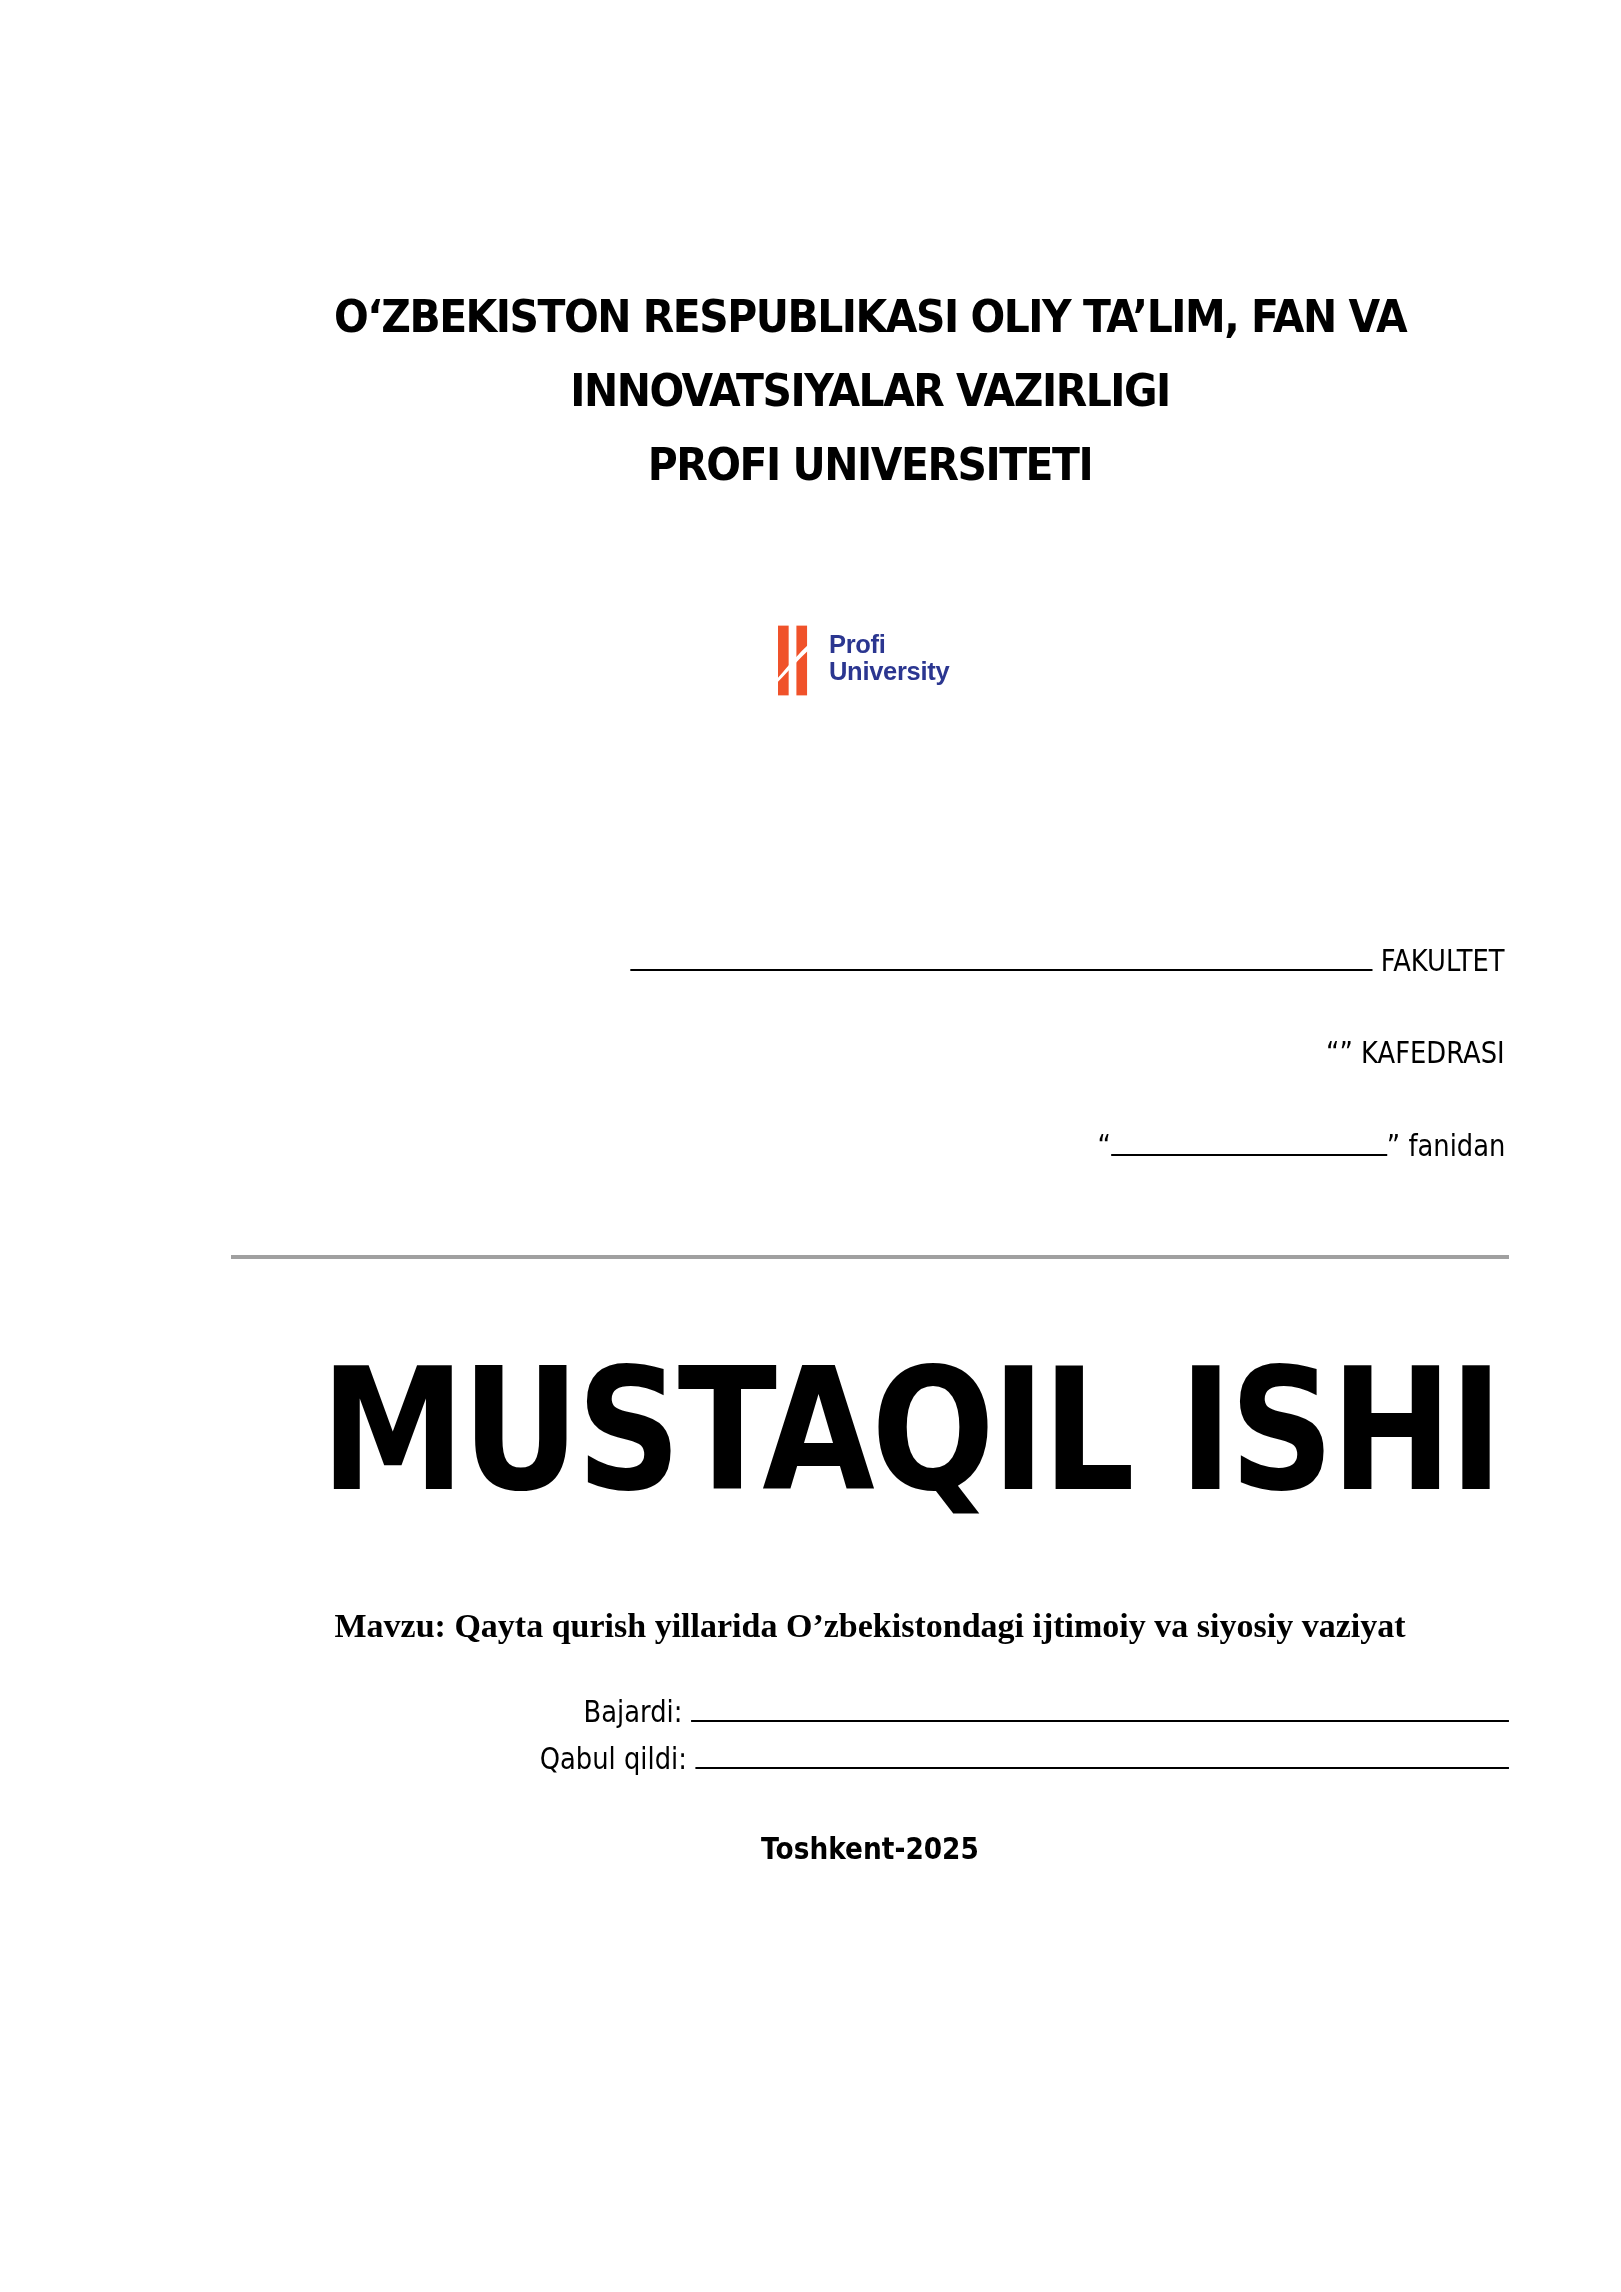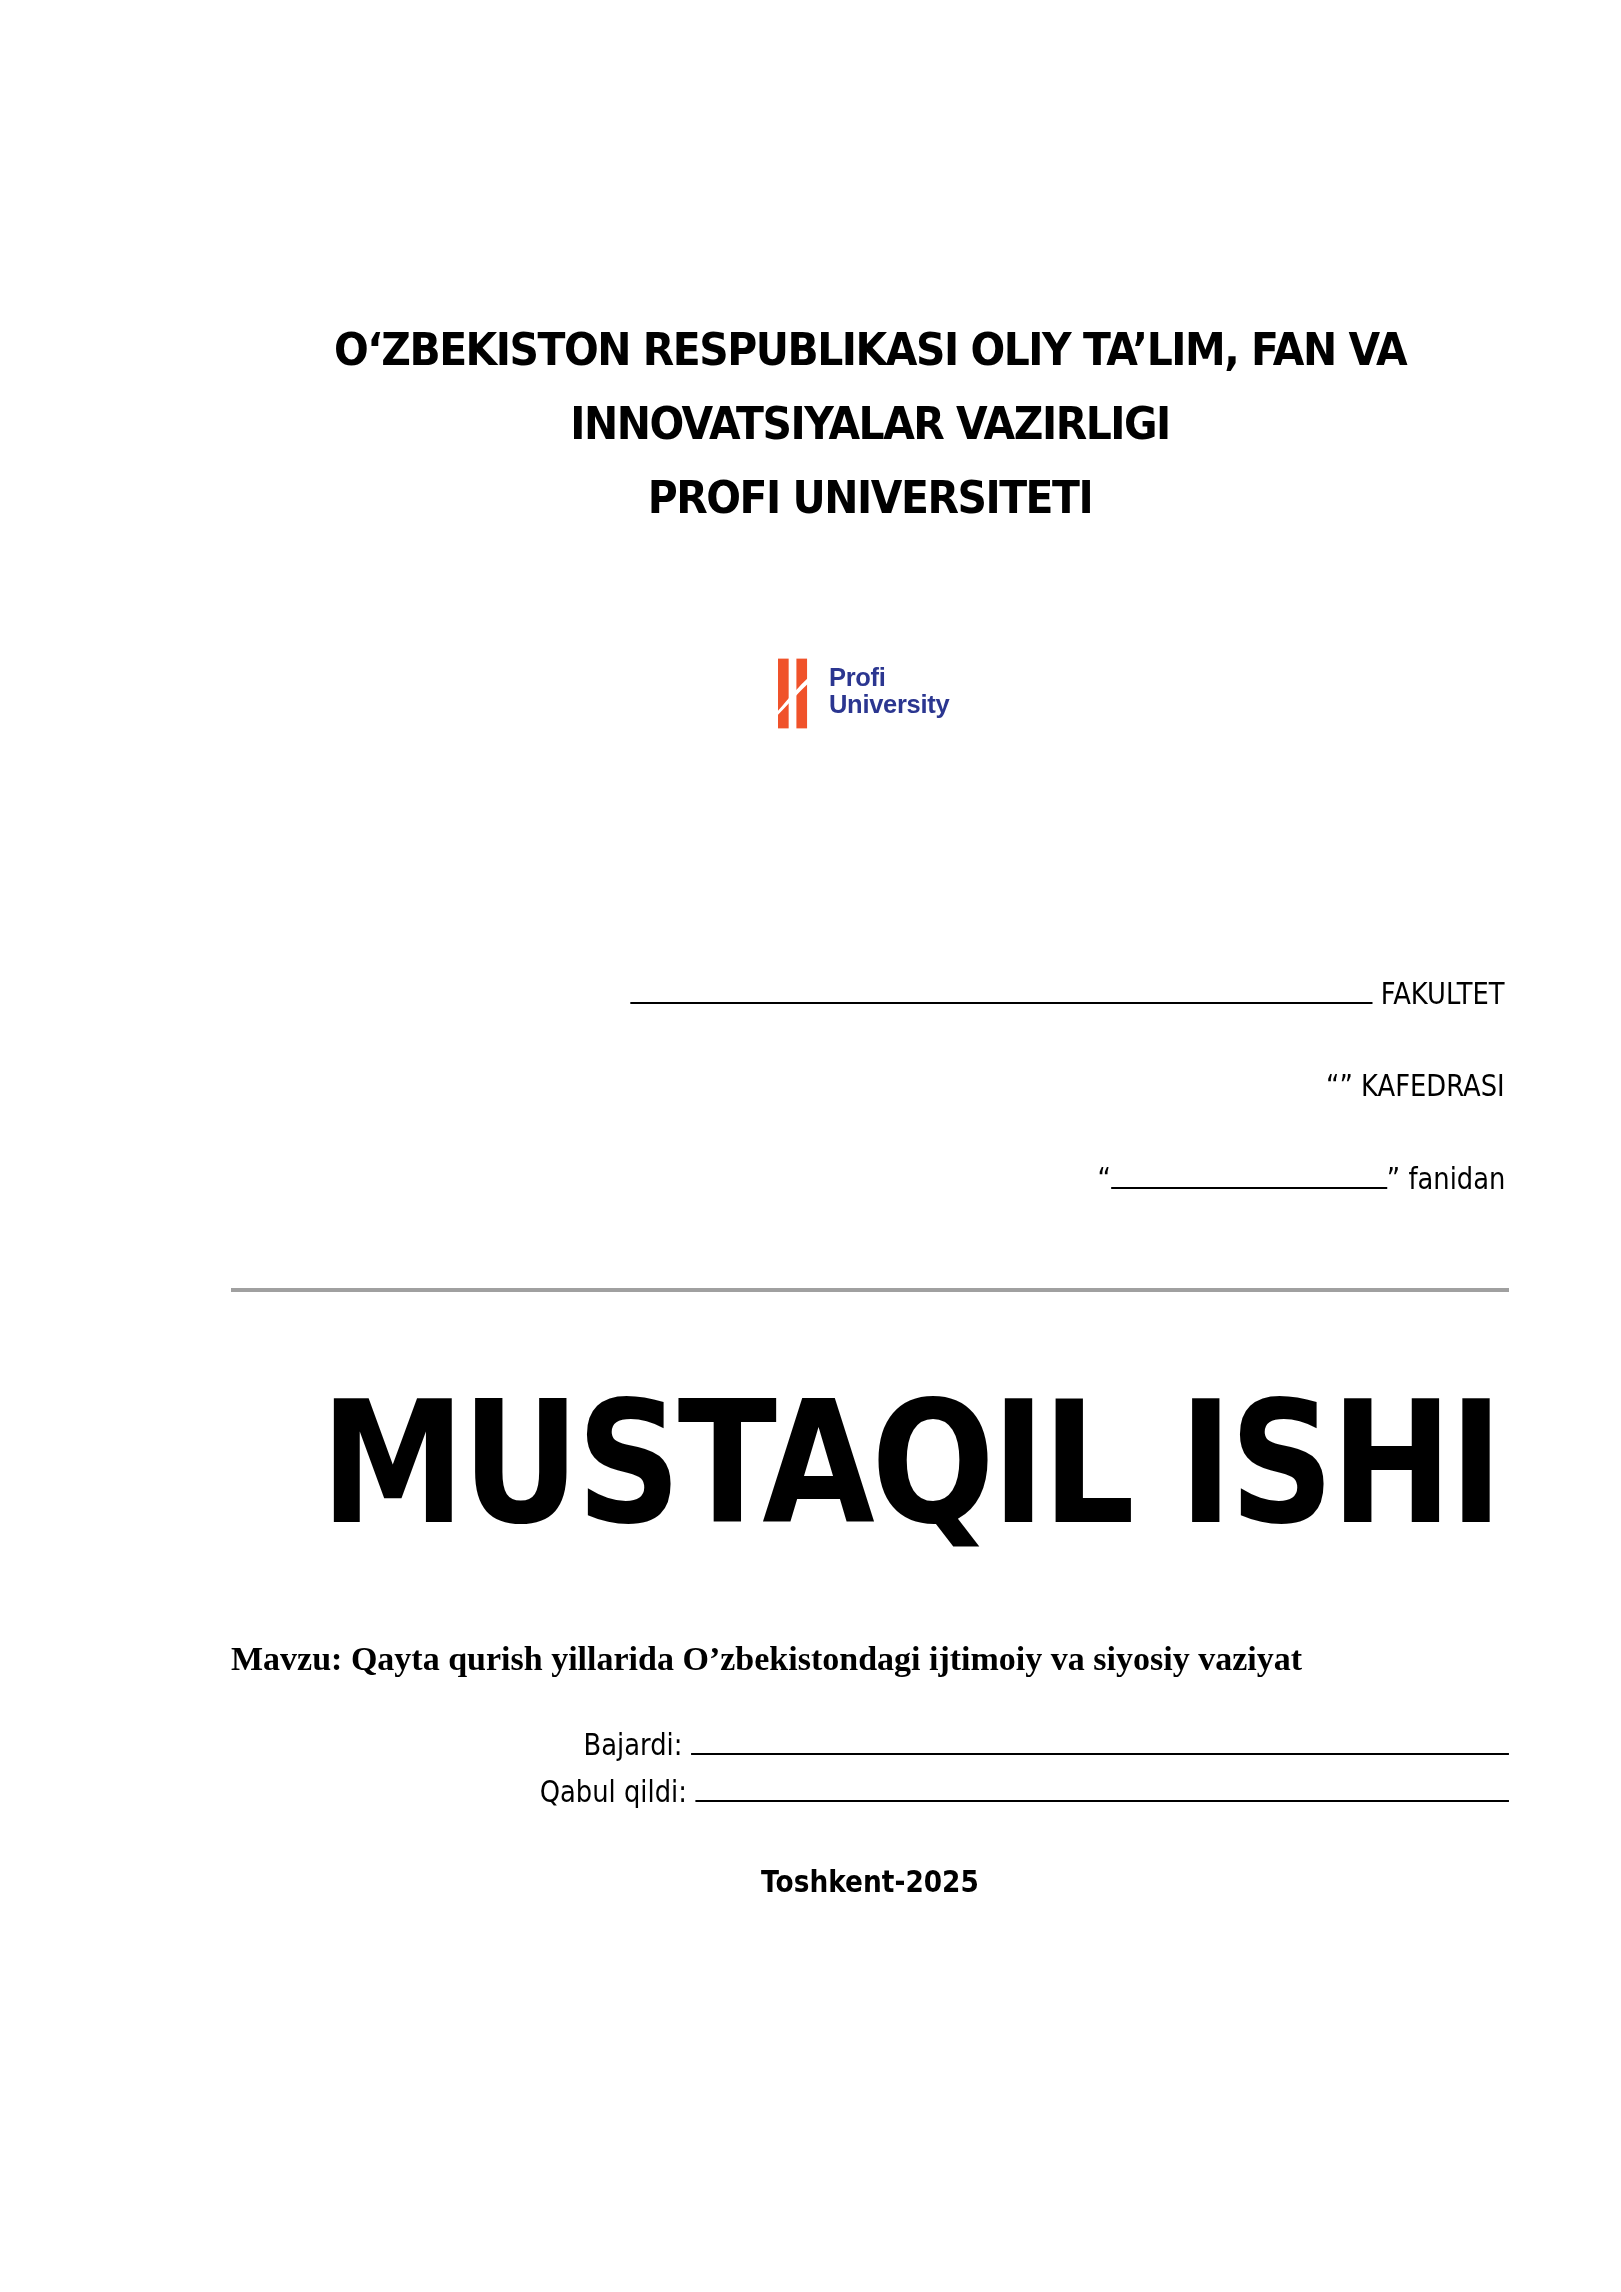--- a/index.html
+++ b/index.html
@@ -11,21 +11,21 @@
       width: 1621px;
       height: 2293px;
       position: relative;
       overflow: hidden;
       color: #000000;
       font-family: "Liberation Sans", "DejaVu Sans", sans-serif;
     }
     .page {
       position: absolute;
       left: 0; top: 0;
-      width: 1621px; height: 1797px; margin-top: 33px;
+      width: 1621px; height: 1797px;
     }
     .header {
       position: absolute;
       left: 231px;
       width: 1278px;
       top: 280px;
       text-align: center;
       font-family: "DejaVu Sans", "Liberation Sans", sans-serif;
       font-weight: bold;
       font-size: 44px;
@@ -97,20 +97,21 @@
       white-space: nowrap;
       transform: scaleX(0.86);
       transform-origin: center top;
     }
 
     .topic {
       position: absolute;
       left: 231px;
       width: 1278px;
       top: 1604px;
+      text-align: center;
       font-family: "Liberation Serif", "DejaVu Serif", serif;
       font-weight: bold;
       font-size: 34px;
       line-height: 43px;
       white-space: nowrap;
     }
 
     .sign-row {
       position: absolute;
       right: 112px;

